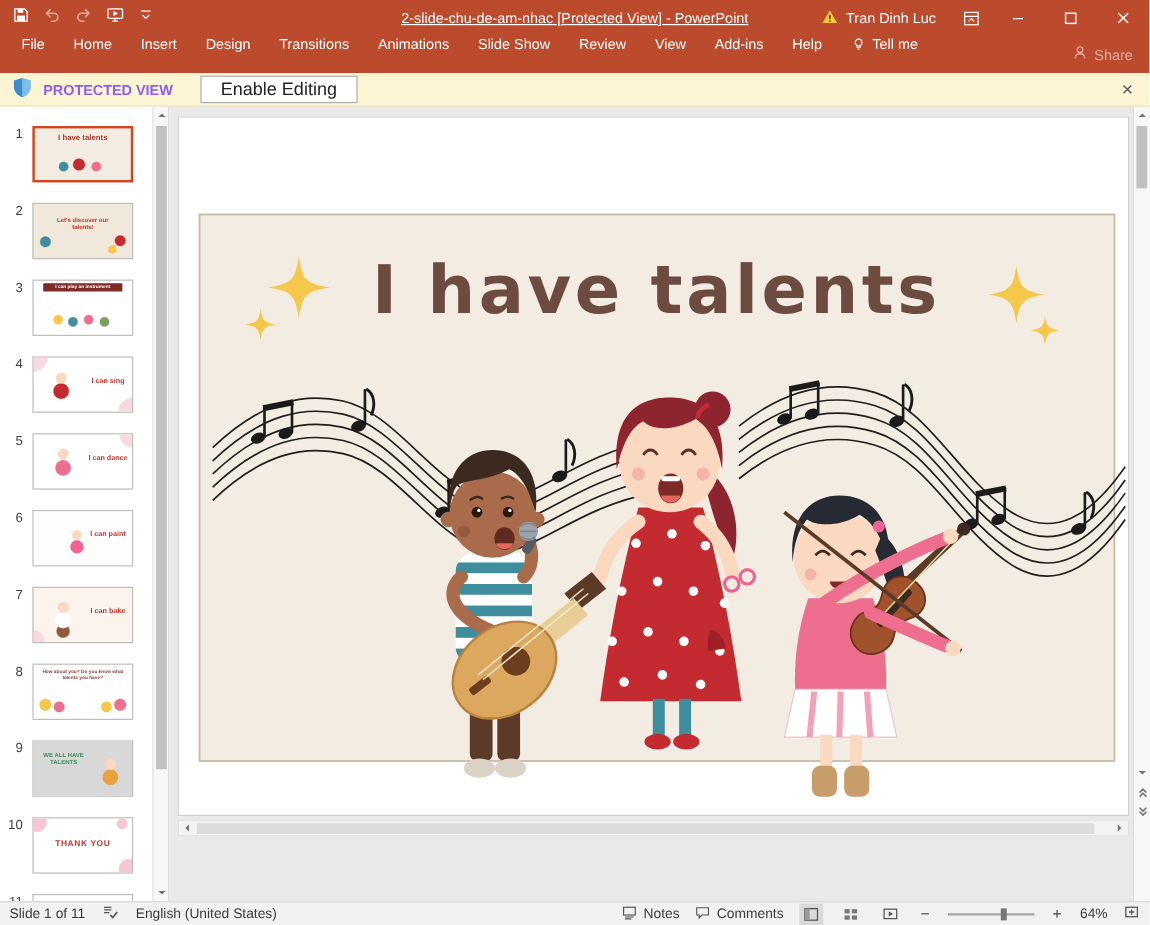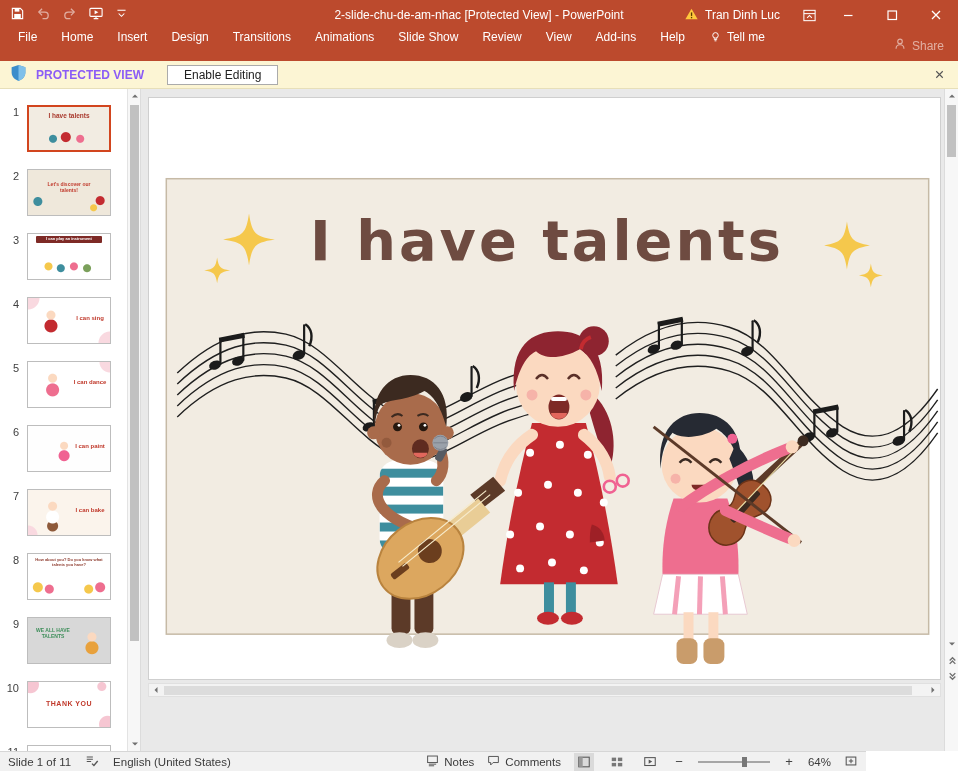--- a/index.html
+++ b/index.html
@@ -5,41 +5,41 @@
   * { margin:0; padding:0; box-sizing:border-box; }
   html,body { width:958px; height:771px; }
   body { font-family:"Liberation Sans", sans-serif; background:#fff; overflow:hidden; }
   .app { position:relative; width:958px; height:771px; background:#fff; }
 
   
   .titlebar { position:absolute; top:0; left:0; right:0; height:30px;
     background:var(--titlebar-red,#BC4A2D); display:flex; align-items:center; color:#fff; }
   .qat { display:flex; align-items:center; gap:11px; padding-left:10px; z-index:2; }
   .qat .dim { opacity:.55; }
-  .win-title { position:absolute; left:0; right:0; text-align:center; font-size:12px; z-index:1; }
+  .win-title { position:absolute; left:0; right:0; text-align:center; font-size:12px; z-index:1;text-decoration:underline; }
   .tb-right { margin-left:auto; display:flex; align-items:center; height:100%; z-index:2; }
   .user-chip { display:flex; gap:6px; align-items:center; font-size:12px; padding:0 12px; }
   .rib-opt { width:34px; height:30px; display:flex; align-items:center; justify-content:center; }
   .win-btn { width:44px; height:30px; display:flex; align-items:center; justify-content:center; }
 
   
   .ribbon-tabs { position:absolute; top:30px; left:0; right:0; height:31px;
     background:var(--titlebar-red,#BC4A2D); display:flex; align-items:center; color:#fff;
     font-size:12px; padding-left:6px; }
   .rtab { padding:0 12px; height:100%; display:flex; align-items:flex-start; gap:5px; white-space:nowrap; }
   .share-btn { margin-left:auto; margin-right:14px; opacity:.55; display:flex; gap:5px; align-items:center; }
 
   
   .pv-bar { position:absolute; top:61px; left:0; right:0; height:28px;
     background:var(--pv-bar-bg,#FCF5D4); border-bottom:1px solid #E7DFB9;
     display:flex; align-items:center; font-size:12px; color:#3A3A3A; padding-left:10px; gap:9px; }
   .pv-label { font-weight:bold; color:#8b5cf6; }
   .pv-msg { color:#333; }
   .pv-btn { margin-left:14px; background:#fff; border:1px solid #ABABAB; padding:2px 16px;
-    font-size:12px; color:#222; cursor:default; }
+    font-size:15px; color:#222; cursor:default; }
   .pv-close { margin-left:auto; margin-right:12px; display:flex; align-items:center; }
 
   
   .workspace { position:absolute; top:89px; left:0; width:958px; height:662px; background:#E9E9E9; }
 
   .thumb-panel { position:absolute; left:0; top:0; width:127px; height:100%; background:#fff; overflow:hidden; }
   .thumb-row { position:absolute; left:0; width:127px; height:48px; }
   .thumb-num { position:absolute; left:2px; top:1px; width:17px; text-align:right; font-size:11px; color:#404040; }
   .thumb { position:absolute; left:27px; top:0; width:84px; height:47px; background:#fff;
     border:1px solid #BDBDBD; overflow:hidden; }
@@ -118,21 +118,21 @@
   .vs-thumb { position:absolute; left:2px; top:16px; width:9px; height:52px; background:#C1C1C1; }
 
   .canvas { position:absolute; left:141px; top:0; width:803px; height:100%; background:#E9E9E9; }
   .slide { position:absolute; left:7px; top:8px; width:793px; height:583px; background:#fff;
     border:1px solid #CFCFCF; }
   .slide svg { display:block; width:100%; height:100%; }
   .h-scroll { position:absolute; left:7px; top:594px; width:793px; height:14px; background:#F3F3F3; border:1px solid #E0E0E0; }
   .hs-thumb { position:absolute; left:15px; top:2px; height:9px; width:748px; background:#DCDCDC; }
 
   
-  .statusbar { position:absolute; left:0; bottom:0; width:866px; height:20px; background:#F1F1F1;
+  .statusbar { position:absolute; left:0; bottom:0; width:958px; height:20px; background:#F1F1F1;
     border-top:1px solid #D6D6D6; display:flex; align-items:center; font-size:11.5px; color:#3B3B3B; }
   .sb-left { display:flex; align-items:center; gap:14px; padding-left:8px; }
   .sb-right { margin-left:auto; display:flex; align-items:center; gap:13px; padding-right:8px; }
   .sb-item { display:flex; align-items:center; gap:5px; }
   .sb-view { width:20px; height:18px; display:flex; align-items:center; justify-content:center; }
   .sb-view.active { background:#DADADA; }
   .zoom-slider { width:72px; height:12px; position:relative; }
   .zoom-slider::before { content:""; position:absolute; left:0; right:0; top:5px; height:2px; background:#A6A6A6; }
   .zoom-thumb { position:absolute; left:44px; top:1px; width:5px; height:10px; background:#777; }
   .zoom-glyph { font-size:13px; width:12px; text-align:center; color:#444; }

